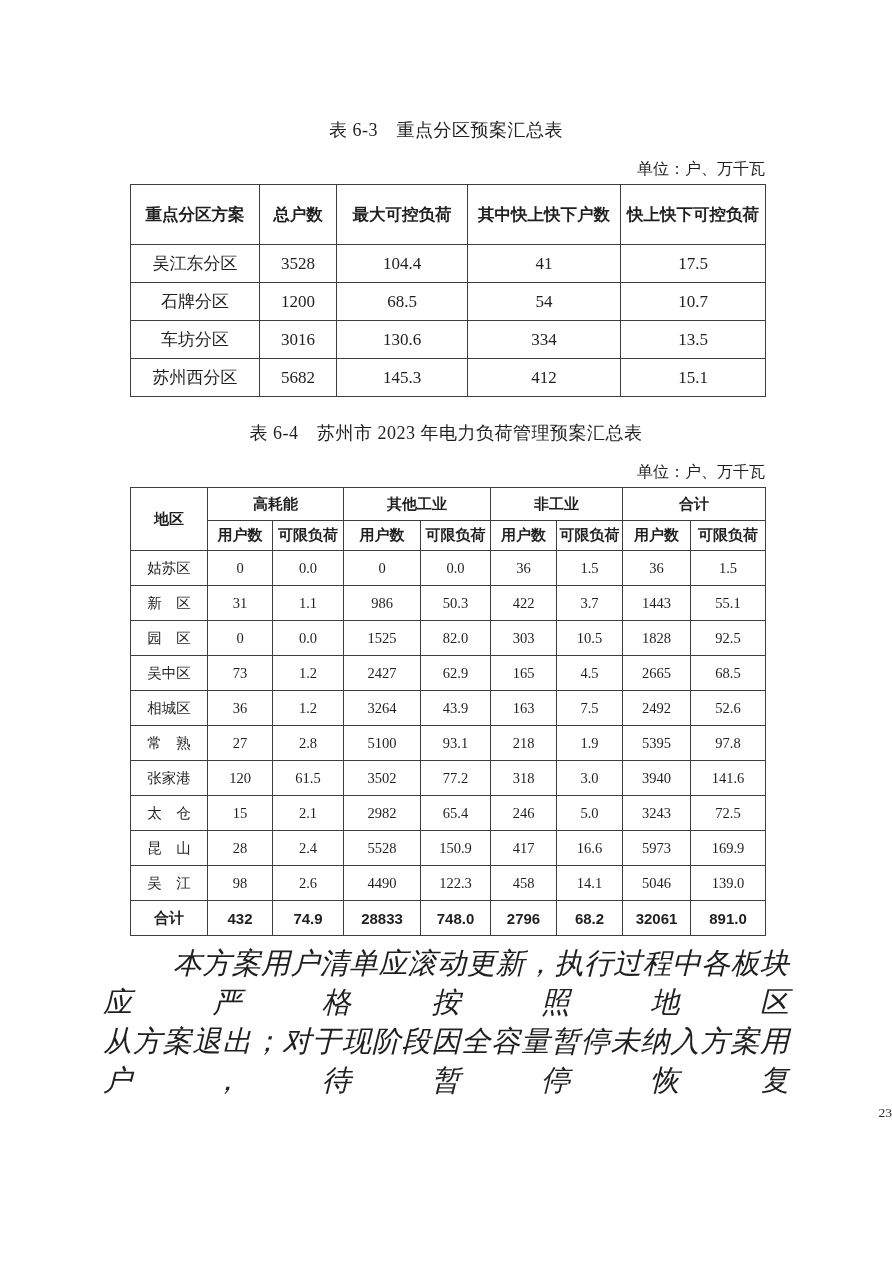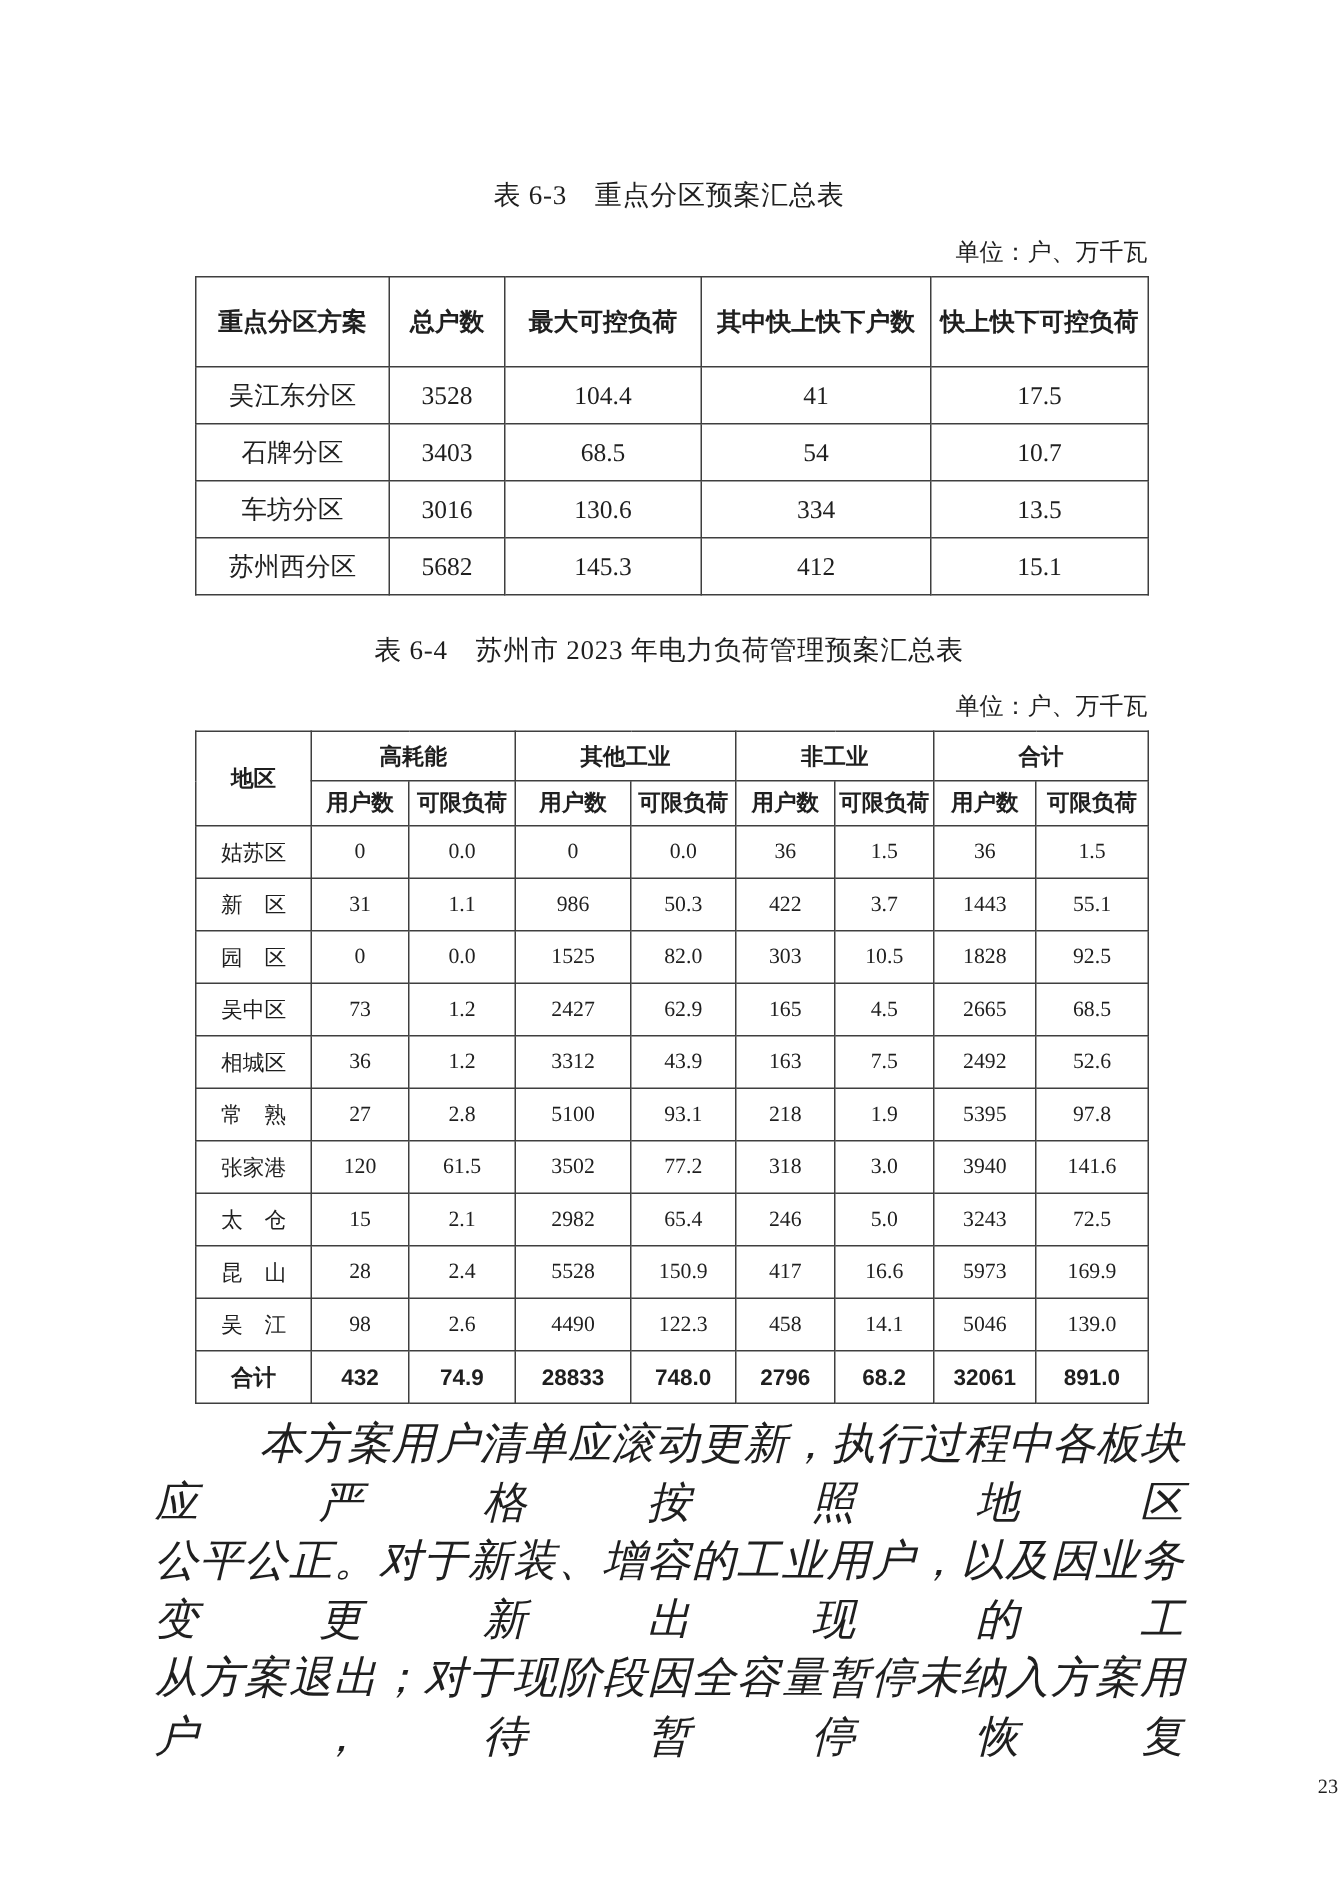--- a/index.html
+++ b/index.html
@@ -54,21 +54,21 @@
     <tbody>
         <tr>
           <td>吴江东分区</td>
           <td>3528</td>
           <td>104.4</td>
           <td>41</td>
           <td>17.5</td>
         </tr>
         <tr>
           <td>石牌分区</td>
-          <td>3403</td>
+          <td>1200</td>
           <td>68.5</td>
           <td>54</td>
           <td>10.7</td>
         </tr>
         <tr>
           <td>车坊分区</td>
           <td>3016</td>
           <td>130.6</td>
           <td>334</td>
           <td>13.5</td>
@@ -159,21 +159,21 @@
           <td>62.9</td>
           <td>165</td>
           <td>4.5</td>
           <td>2665</td>
           <td>68.5</td>
         </tr>
         <tr>
           <td>相城区</td>
           <td>36</td>
           <td>1.2</td>
-          <td>3312</td>
+          <td>3264</td>
           <td>43.9</td>
           <td>163</td>
           <td>7.5</td>
           <td>2492</td>
           <td>52.6</td>
         </tr>
         <tr>
           <td>常　熟</td>
           <td>27</td>
           <td>2.8</td>
@@ -237,19 +237,18 @@
           <td>2796</td>
           <td>68.2</td>
           <td>32061</td>
           <td>891.0</td>
         </tr>
       </tbody>
   </table>
 
   <div class="paragraph">
       <div class="para-line indent">本方案用户清单应滚动更新，执行过程中各板块应严格按照地区</div>
-      <div class="para-line">公平公正。对于新装、增容的工业用户，以及因业务变更新出现的工</div>
       <div class="para-line">从方案退出；对于现阶段因全容量暂停未纳入方案用户，待暂停恢复</div>
     </div>
 
   <div class="page-number">23</div>
 
 </div>
 
 </body></html>

